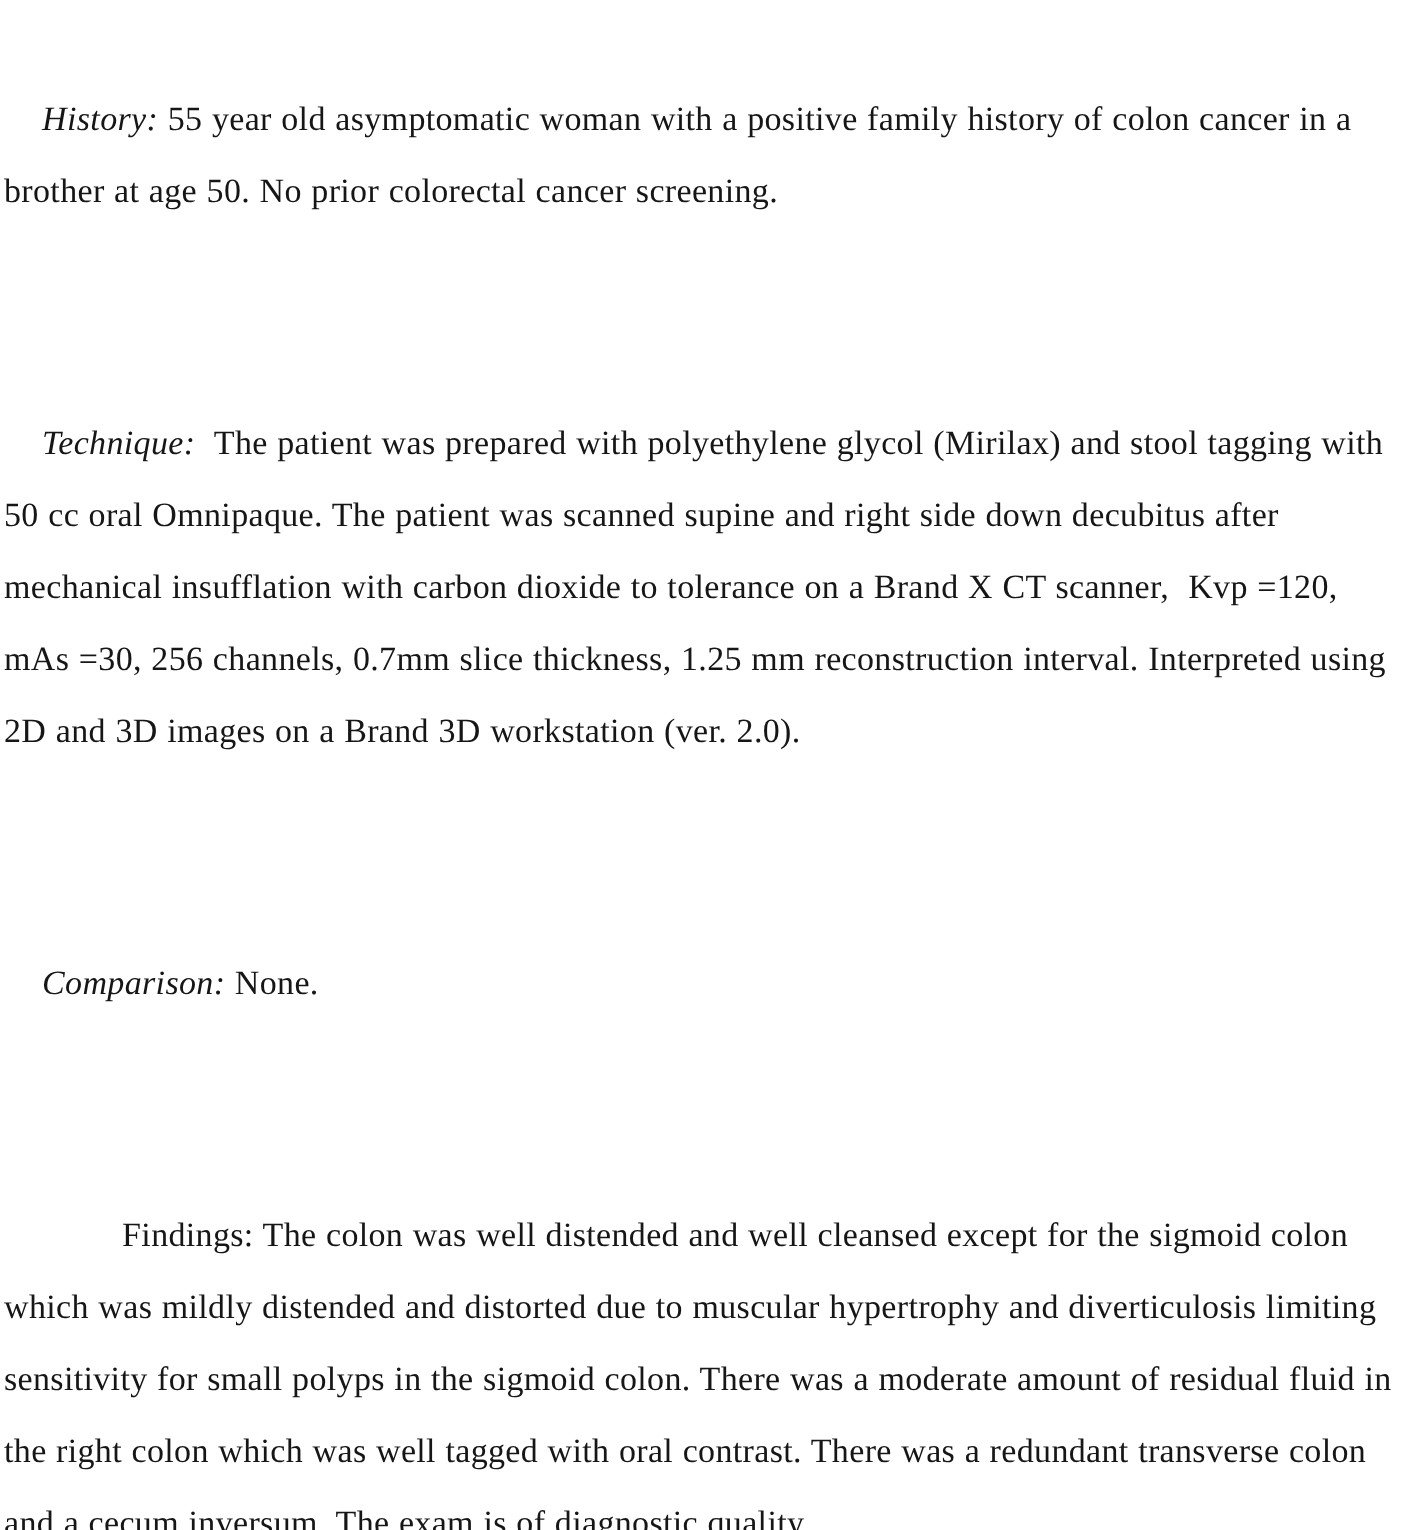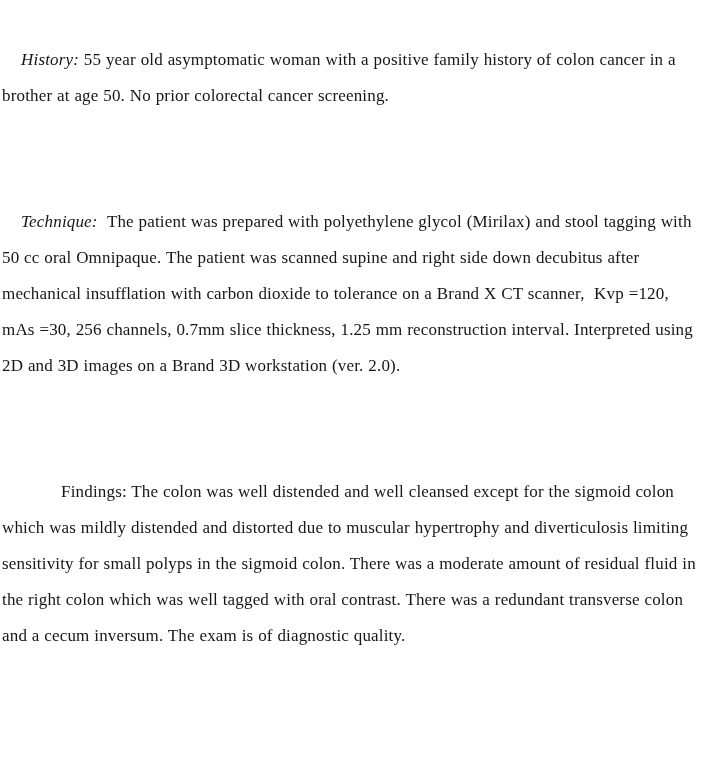--- a/index.html
+++ b/index.html
@@ -54,18 +54,21 @@
 <div id="report">
 
   <p class="para">
     <span class="label-italic">History:</span><span> </span><span class="body-text">55 year old asymptomatic woman with a positive family history of colon cancer in a brother at age 50. No prior colorectal cancer screening.</span>
   </p>
 
   <p class="para">
     <span class="label-italic">Technique:</span><span>  </span><span class="body-text">The patient was prepared with polyethylene glycol (Mirilax) and stool tagging with 50 cc oral Omnipaque. The patient was scanned supine and right side down decubitus after mechanical insufflation with carbon dioxide to tolerance on a Brand X CT scanner,  Kvp =120, mAs =30, 256 channels, 0.7mm slice thickness, 1.25 mm reconstruction interval. Interpreted using 2D and 3D images on a Brand 3D workstation (ver. 2.0).</span>
   </p>
 
+  <p class="para">
+    <span class="label-italic">Comparison:</span><span> </span><span class="body-text">None.</span>
+  </p>
 
   <p class="para">
     <span class="label-roman">Findings:</span><span> </span><span class="body-text">The colon was well distended and well cleansed except for the sigmoid colon which was mildly distended and distorted due to muscular hypertrophy and diverticulosis limiting sensitivity for small polyps in the sigmoid colon. There was a moderate amount of residual fluid in the right colon which was well tagged with oral contrast. There was a redundant transverse colon and a cecum inversum. The exam is of diagnostic quality.</span>
   </p>
 
 </div>
 
 </body></html>

